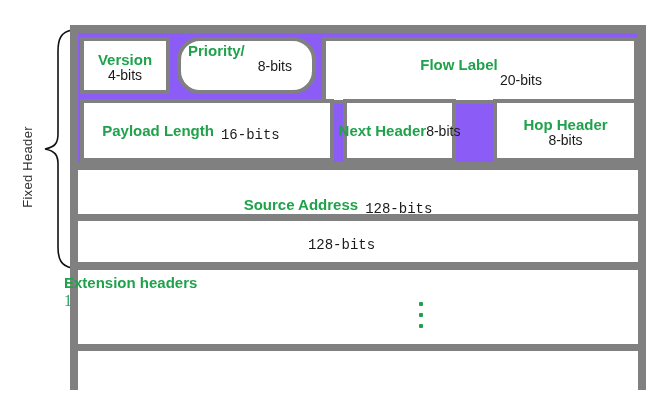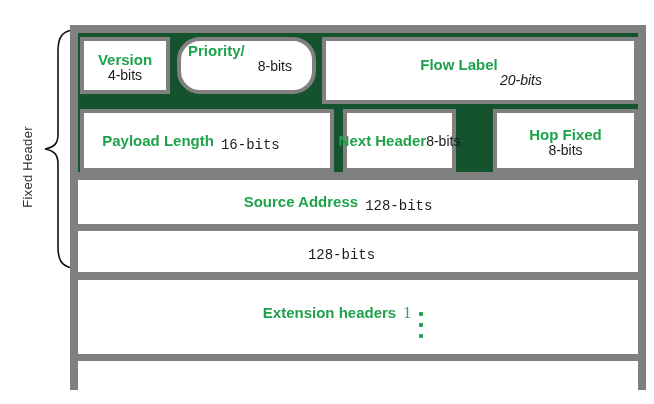--- a/index.html
+++ b/index.html
@@ -16,58 +16,58 @@
 
   
   .brace{position:absolute;left:40px;top:25px;}
 
   
   .frame{
     position:absolute;left:70px;top:25px;width:560px;height:357px;
     border-left:8px solid var(--gray,#808080);
     border-right:8px solid var(--gray,#808080);
     border-top:8px solid var(--gray,#808080);
-    box-sizing:content-box;background:#14532d;
+    box-sizing:content-box;background:#8b5cf6;
   }
 
   .row{position:relative;}
   .row1{margin-top:4px;height:57px;}
-  .row2{margin-top:15px;height:63px;}
+  .row2{margin-top:5px;height:63px;}
 
   .fbox{
     position:absolute;top:0;box-sizing:border-box;background:#fff;
     border:4px solid var(--gray,#808080);
   }
   .version{left:2px;width:90px;height:57px;display:flex;flex-direction:column;align-items:center;justify-content:center;}
   .priority{left:99px;width:139px;height:57px;padding:1px 0 0 7px;border-radius:23px;}
   .flow{left:244px;width:316px;height:67px;display:flex;flex-direction:column;align-items:center;justify-content:center;}
 
   .payload{left:2px;width:254px;height:63px;display:flex;align-items:center;justify-content:center;}
   .next{left:265px;width:113px;height:63px;display:flex;flex-direction:row;align-items:center;justify-content:center;}
   .hop{left:415px;width:145px;height:63px;display:flex;flex-direction:column;align-items:center;justify-content:center;}
 
   .title{color:var(--green,#1fa24b);font-weight:bold;font-size:15px;line-height:18px;white-space:nowrap;}
   .bits{color:#1a1a1a;font-size:14px;line-height:12px;white-space:nowrap;}
   .bits-right{text-align:right;padding-right:20px;}
   .flow .title{transform:translateX(-21px);}
-  .flow .bits{transform:translateX(41px);font-style:italic;}
+  .flow .bits{transform:translateX(41px);}
 
   .cline{display:flex;align-items:baseline;}
   .sub{position:relative;top:3px;margin-left:7px;font-family:Liberation Mono, monospace;}
   .shift16{transform:translateX(-16px);}
   .shift20{transform:translateX(-20px);}
 
   
   .ladder{position:relative;background:#fff;}
-  .l-source{border-top:8px solid var(--gray,#808080);height:44px;display:flex;align-items:center;justify-content:center;}
+  .l-source{border-top:8px solid var(--gray,#808080);height:44px;display:flex;align-items:flex-end;justify-content:center;}
   .l-dest{border-top:7px solid var(--gray,#808080);height:41px;display:flex;align-items:center;justify-content:center;}
   .l-ext{border-top:8px solid var(--gray,#808080);height:74px;}
   .l-tail{border-top:7px solid var(--gray,#808080);height:39px;}
 
-  .ext-line{display:flex;justify-content:center;align-items:baseline;padding-top:24px;transform:translateX(-21px);}
+  .ext-line{display:flex;justify-content:center;align-items:baseline;padding-top:4px;transform:translateX(-21px);flex-direction:column;}
   .ext-num{font-family:"Liberation Serif", serif;color:var(--num-green,#2aa65f);font-size:16px;margin-left:7px;line-height:18px;}
   .dots{position:absolute;left:341px;top:32px;display:flex;flex-direction:column;gap:7px;}
   .dots i{display:block;width:4px;height:4px;background:var(--green,#1fa24b);border-radius:1px;}
 </style>
 </head>
 <body>
 
 <div class="canvas">
 
   <div class="side-label">Fixed Header</div>
@@ -98,21 +98,21 @@
         <div class="cline shift16">
           <span class="title">Payload Length</span>
           <span class="bits sub">16-bits</span>
         </div>
       </div>
       <div class="fbox next">
         <div class="title">Next Header</div>
         <div class="bits">8-bits</div>
       </div>
       <div class="fbox hop">
-        <div class="title">Hop Fixed</div>
+        <div class="title">Hop Header</div>
         <div class="bits">8-bits</div>
       </div>
     </div>
 
     <div class="ladder l-source">
       <div class="cline shift20">
         <span class="title">Source Address</span>
         <span class="bits sub">128-bits</span>
       </div>
     </div>

